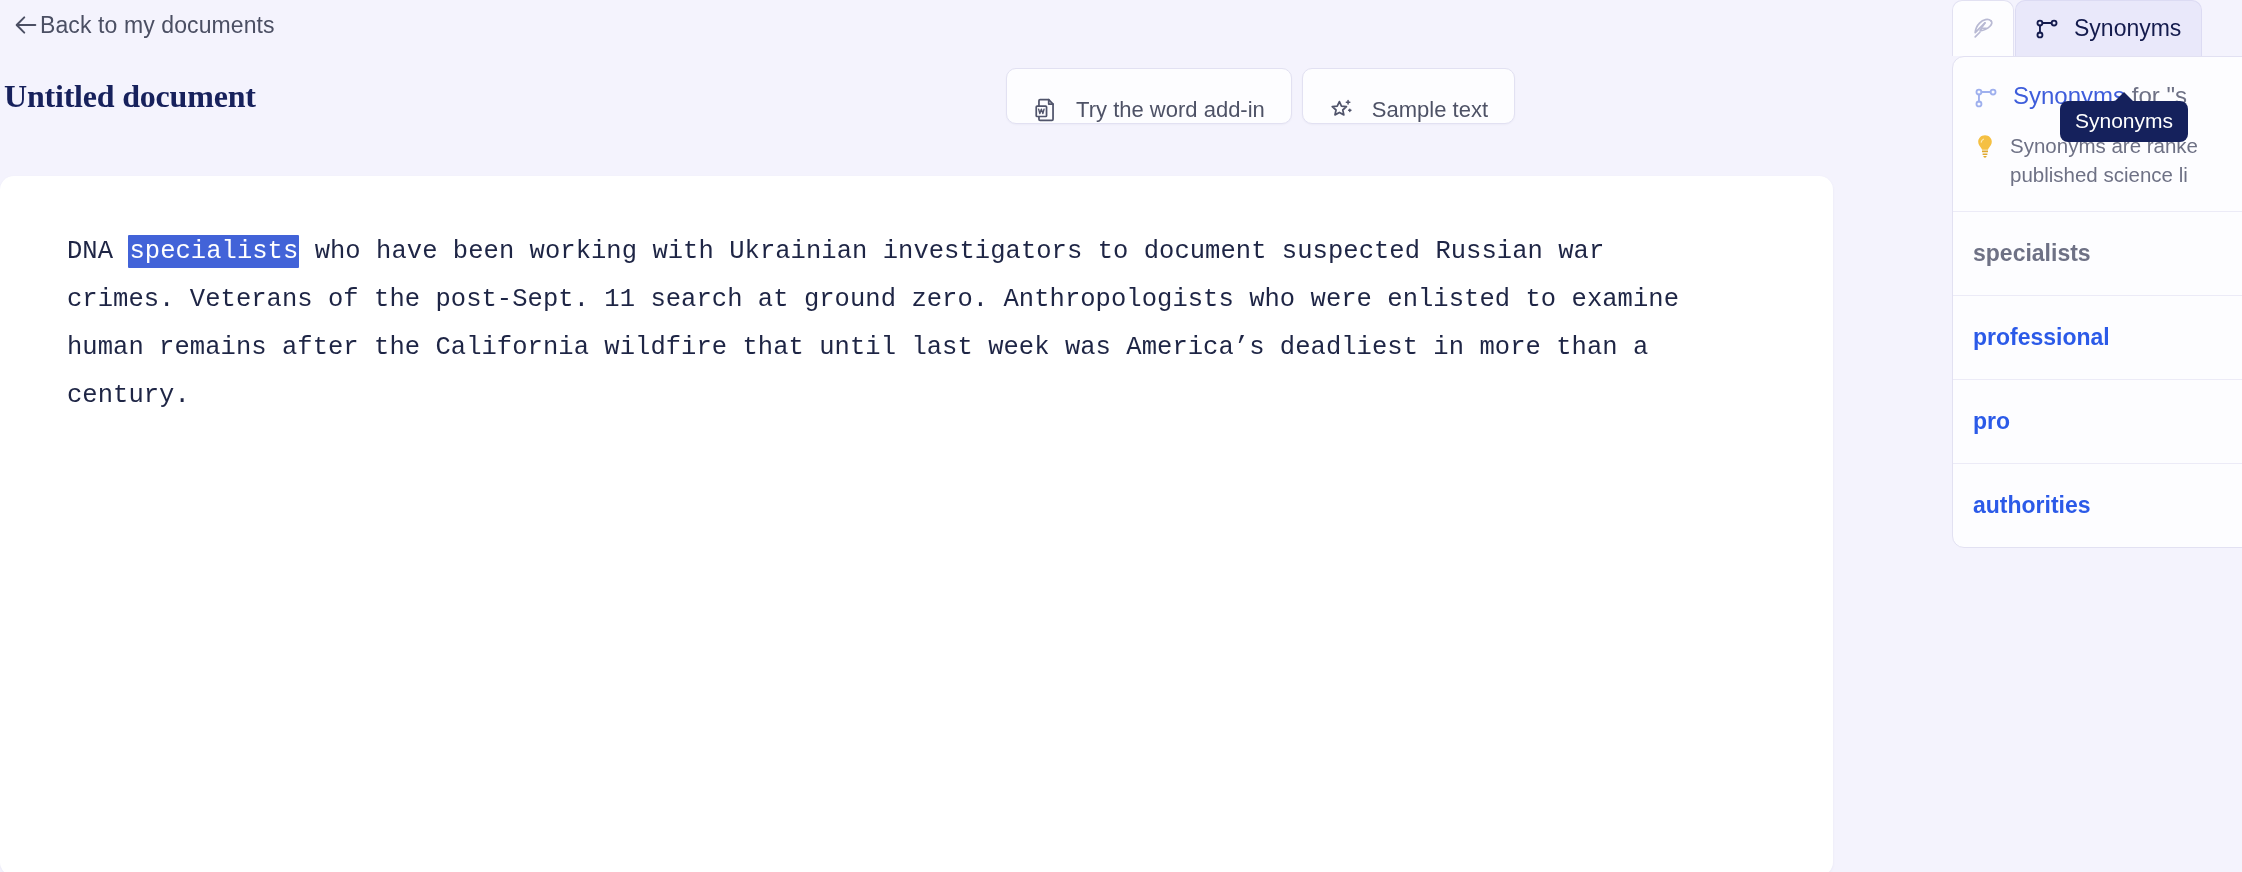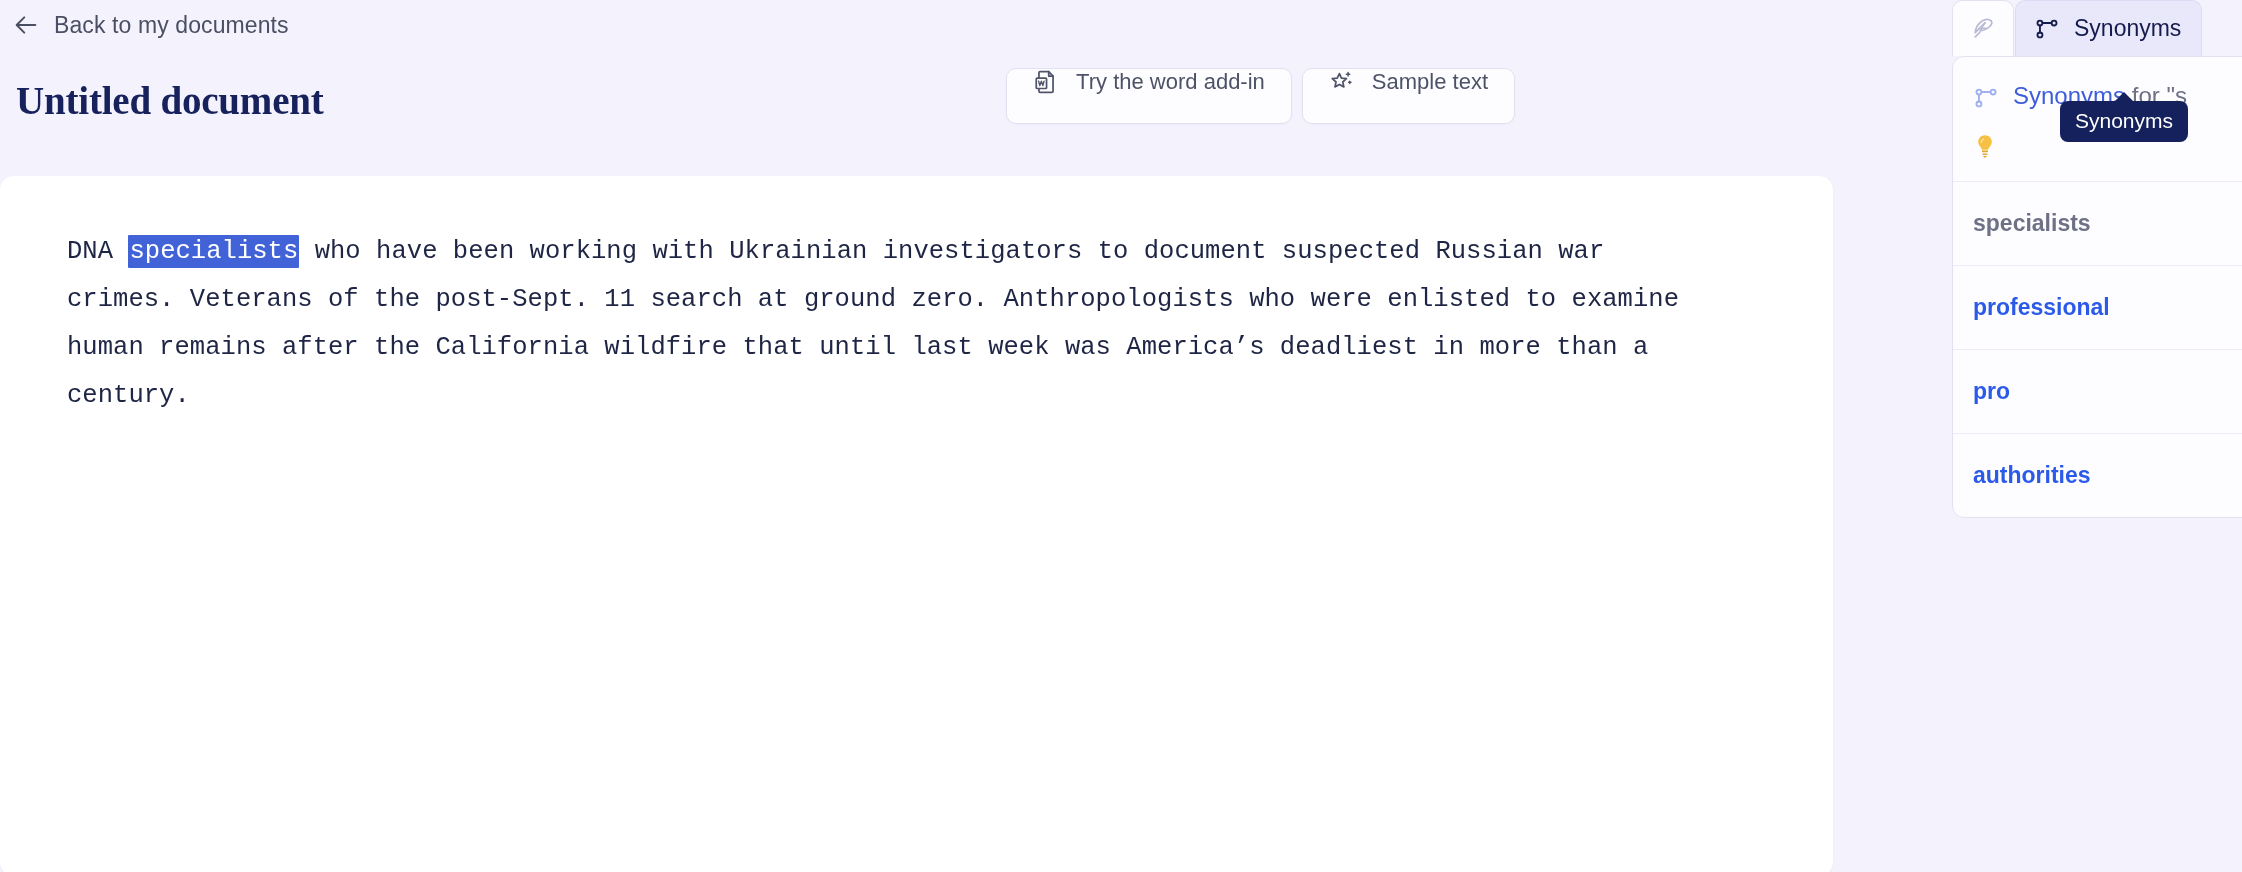--- a/index.html
+++ b/index.html
@@ -21,53 +21,53 @@
   
   .editor-col {
     position: absolute;
     left: 0; top: 0;
     width: 1925px; height: 872px;
   }
 
   .back-link {
     position: absolute;
     left: 8px; top: 8px;
-    display: flex; align-items: center; gap: 14px;
+    display: flex; align-items: center; 
     height: 34px;
     padding: 0 4px;
     cursor: pointer;
     text-decoration: none;
     justify-content: center;
   }
   .back-arrow { width: 28px; height: 28px; display: block; flex: 0 0 auto; }
   .back-label {
     font-size: 23px;
     color: #4b4f63;
     letter-spacing: 0.1px;
     white-space: nowrap;
   }
 
   .doc-title {
     position: absolute;
-    left: 16px; top: 78px;
+    left: 4px; top: 78px;
     font-family: "Liberation Serif", serif;
     font-weight: 700;
-    font-size: 39px;
+    font-size: 32px;
     color: #17215c;
     letter-spacing: -0.2px;
     white-space: nowrap;
   }
 
   .toolbar {
     position: absolute;
     right: 410px; top: 68px;
     display: flex; align-items: center; gap: 10px;
   }
   .tool-btn {
-    display: flex; align-items: flex-start; gap: 17px;
+    display: flex; align-items: flex-end; gap: 17px;
     height: 56px;
     padding: 0 26px;
     background: #fdfdff;
     border: 1px solid #e2e1f2;
     border-radius: 10px;
     cursor: pointer;
     box-shadow: 0 1px 2px rgba(30,30,80,0.035);
   }
   .tool-btn .ico { width: 26px; height: 26px; display: block; flex: 0 0 auto; }
   .tool-btn .lbl {
@@ -303,20 +303,24 @@
         </div>
       </div>
 
       <div class="syn-hint">
         <svg class="bulb" viewBox="0 0 24 26">
           <path d="M12 2.2c-4 0-6.8 2.9-6.8 6.6 0 2.6 1.4 4.2 2.6 5.6.7.8 1.1 1.5 1.2 2.4h6c.1-.9.5-1.6 1.2-2.4 1.2-1.4 2.6-3 2.6-5.6 0-3.7-2.8-6.6-6.8-6.6z" fill="#f5c043"></path>
           <path d="M9 17.6h6v1.7H9zM9.6 20.6h4.8v1.5H9.6z" fill="#e0a92e"></path>
           <path d="M10.3 23.1h3.4c-.2 1-.9 1.6-1.7 1.6s-1.5-.6-1.7-1.6z" fill="#e0a92e"></path>
           <path d="M10.4 6.2c-1.2.6-2 1.7-2.2 3" stroke="#fdeab2" stroke-width="1.2" fill="none" stroke-linecap="round"></path>
         </svg>
+        <div class="syn-hint-text">
+          <div>Synonyms are ranke</div>
+          <div>published science li</div>
+        </div>
       </div>
 
       <div class="syn-item current">specialists</div>
       <div class="syn-item alt">professional</div>
       <div class="syn-item alt">pro</div>
       <div class="syn-item alt">authorities</div>
 
     </div>
 
   </div>

